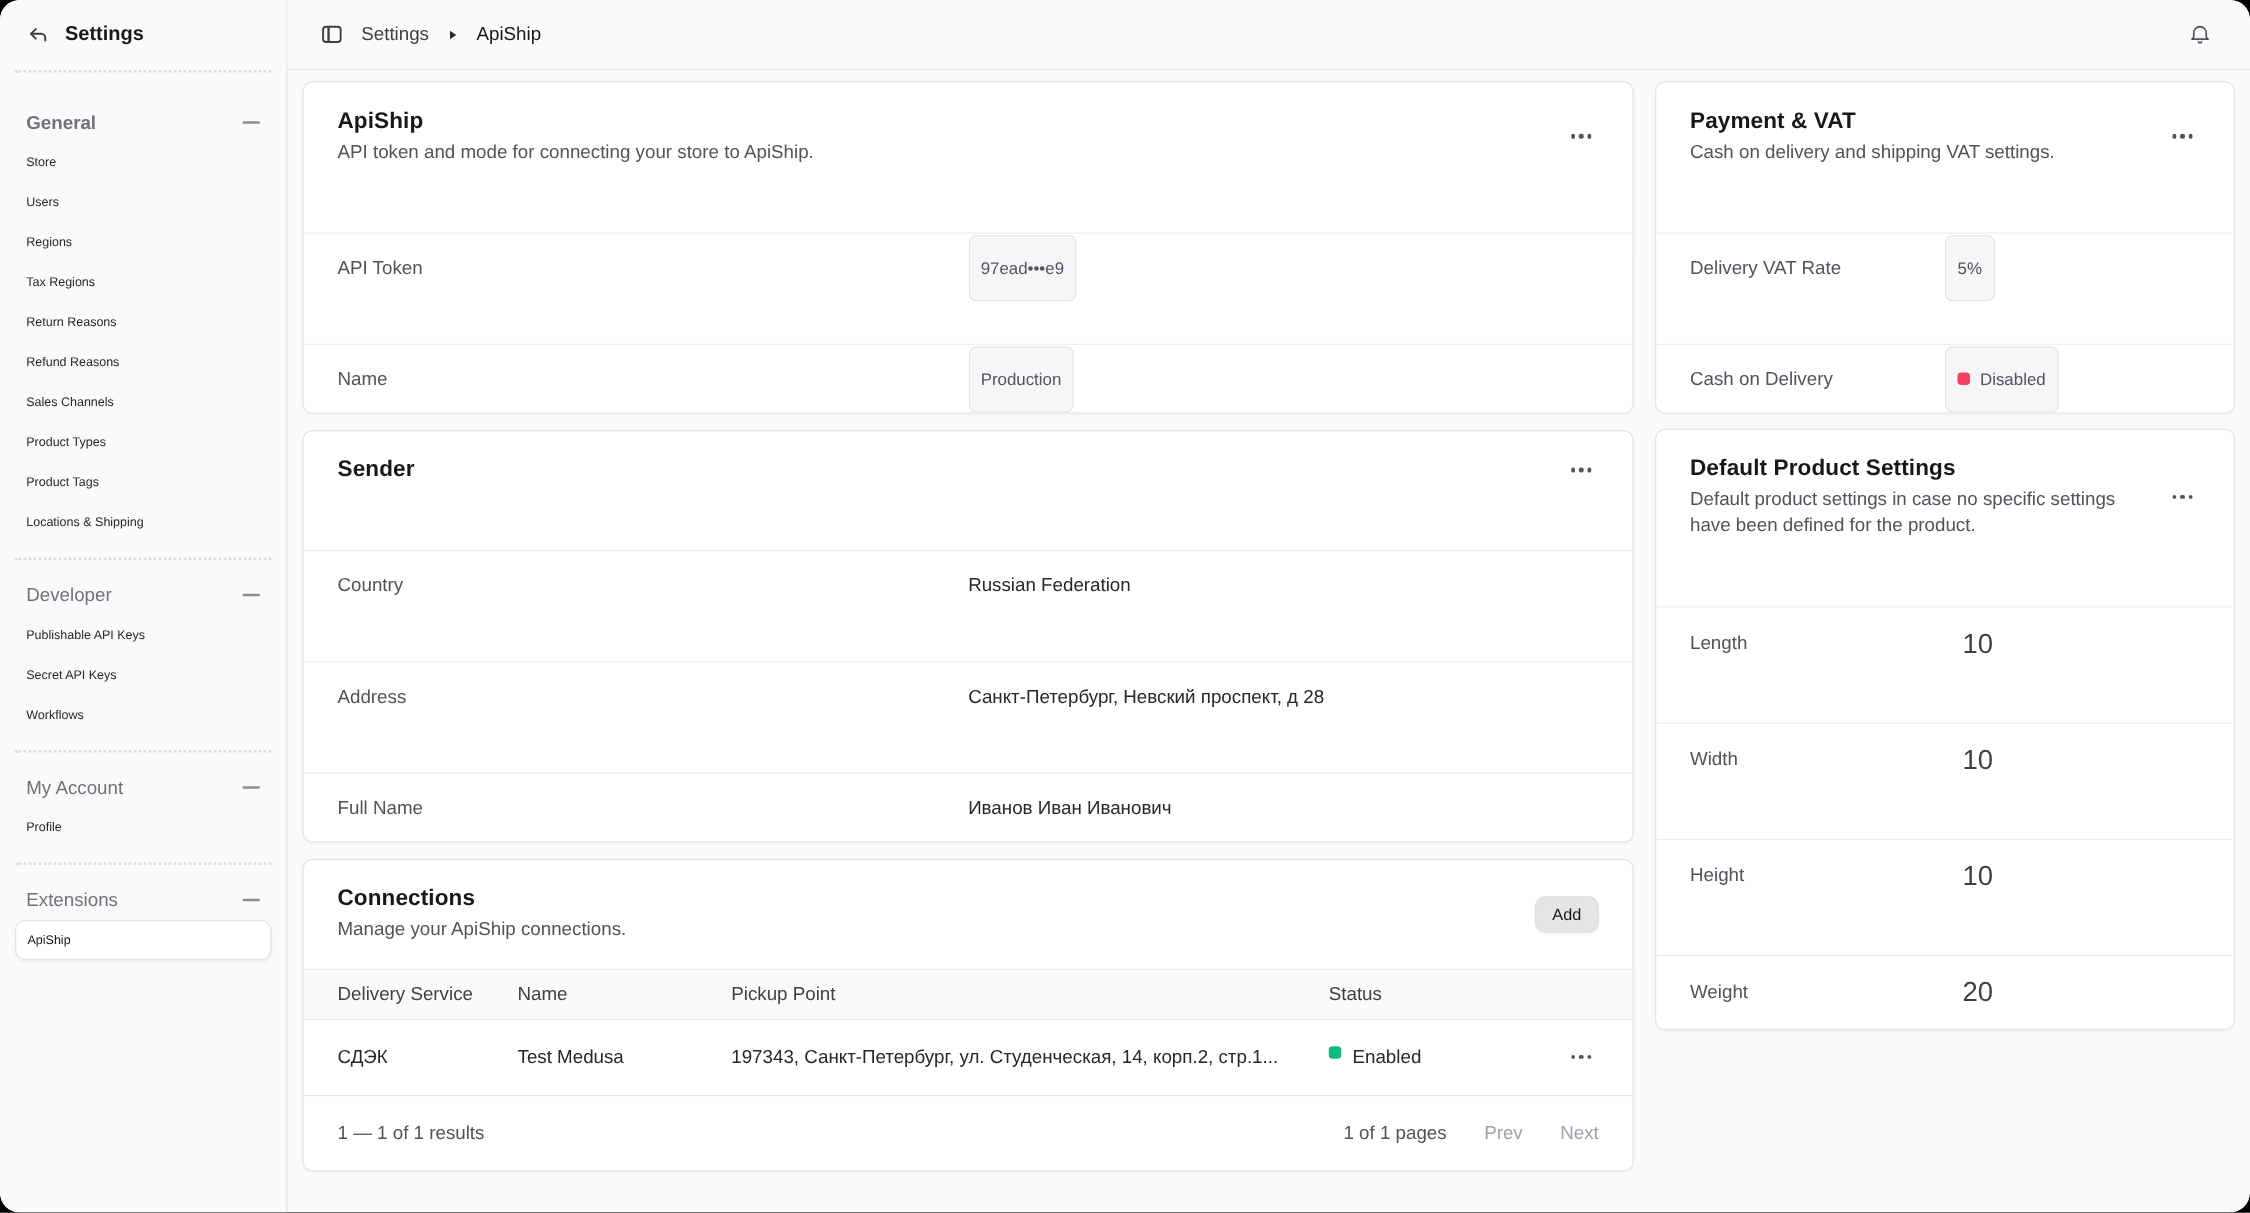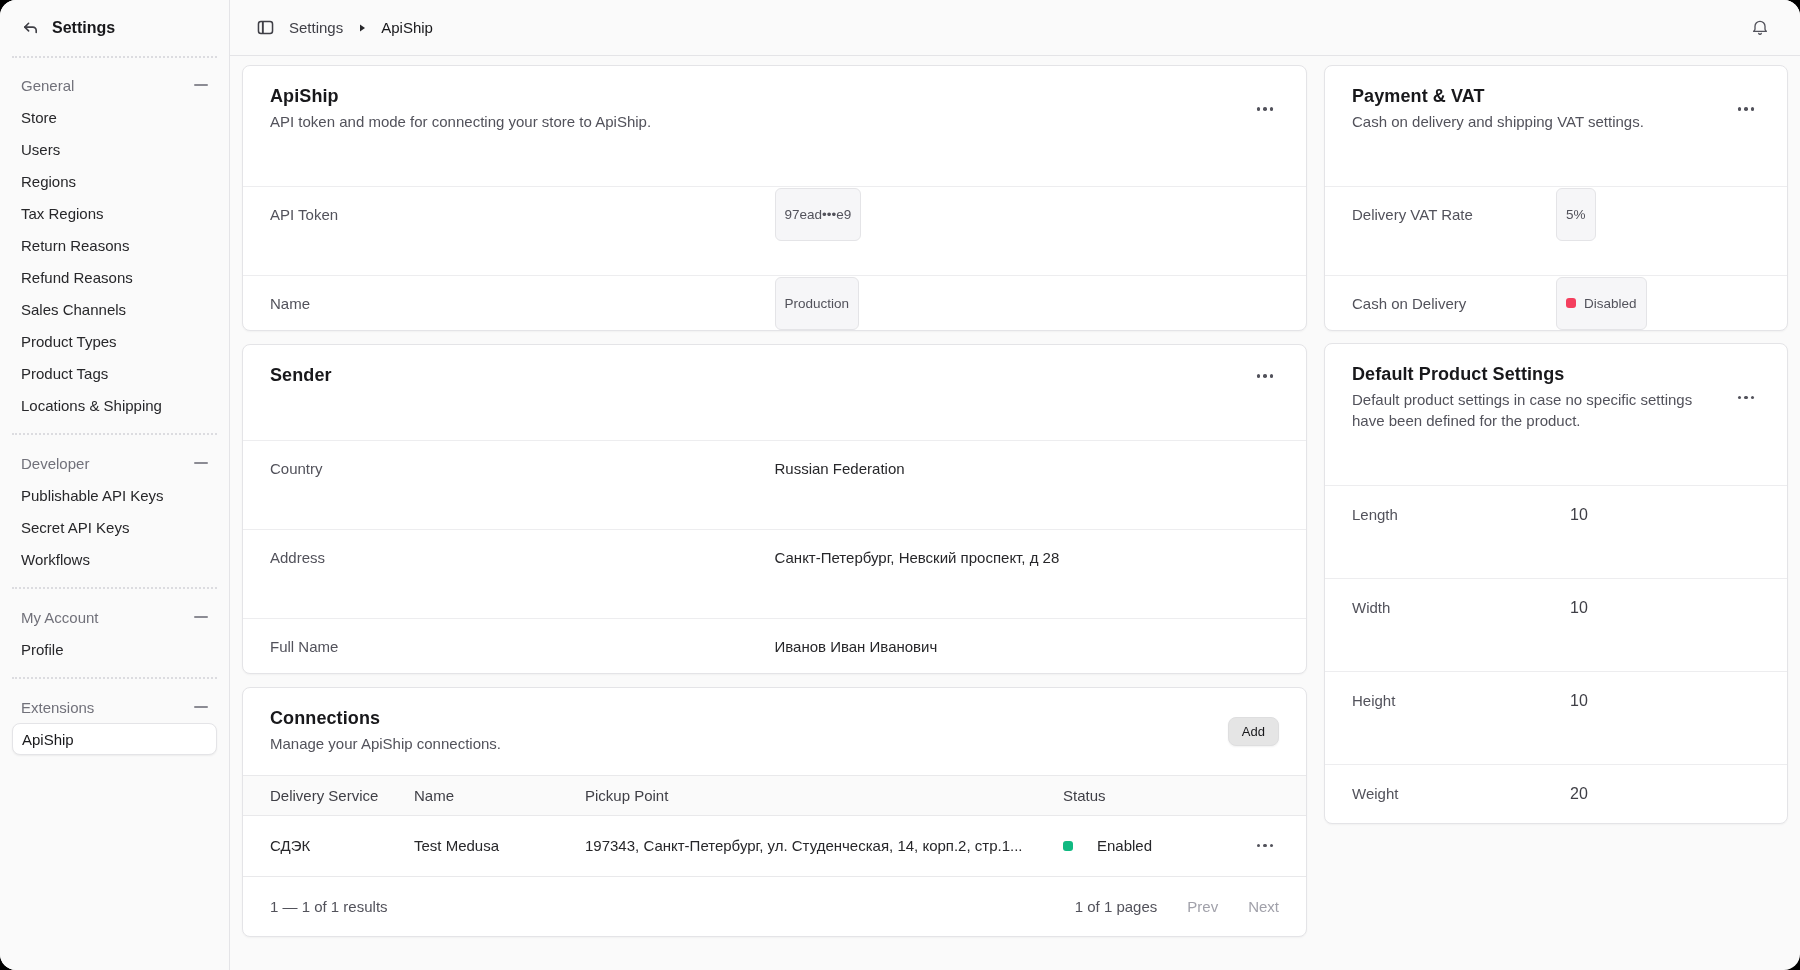--- a/index.html
+++ b/index.html
@@ -9,21 +9,21 @@
 
   
   .sidebar { width:230px; min-width:230px; background:#fafafa; border-right:1px solid #e4e4e7; }
   .side-header { height:56px; display:flex; align-items:center; gap:12px; padding:0 21px; }
   .side-header .title { font-size:16px; font-weight:600; color:#18181b; }
   .side-body { padding:0 12px; }
   .dotted { border-top:2px dotted #dcdce0; margin:12px 0; }
   .section-label { height:32px; display:flex; align-items:center; justify-content:space-between;
                    padding:0 9px; font-size:15px; color:#71717a; }
   .minus { width:14px; height:2px; background:#8b8b93; border-radius:1px; }
-  .side-item { height:32px; display:flex; align-items:center; padding:0 9px; font-size:15px;
+  .side-item { height:32px; display:flex; align-items:center; padding:0 9px; font-size:10px;
                color:#27272a; border-radius:8px; cursor:pointer; }
   .side-item.active { background:#fff; border:1px solid #e4e4e7; box-shadow:0 1px 2px rgba(0,0,0,.06);
                       font-weight:500; color:#18181b; }
 
   
   .main { flex:1; display:flex; flex-direction:column; min-width:0; }
   .topbar { height:56px; min-height:56px; border-bottom:1px solid #e4e4e7; display:flex;
             align-items:center; justify-content:space-between; padding:0 26px; background:#fafafa; }
   .crumbs { display:flex; align-items:center; gap:14px; font-size:15px; }
   .crumb-root { color:#3f3f46; cursor:pointer; }
@@ -42,40 +42,40 @@
   .card-sub { font-size:15px; color:#52525b; margin-top:5px; line-height:1.35; }
 
   .dots { display:flex; gap:3px; background:none; border:none; cursor:pointer; padding:6px; }
   .dots i { width:3.5px; height:3.5px; border-radius:50%; background:#52525b; }
 
   .kv-row { display:grid; grid-template-columns:1fr 1fr; align-items:center; height:55px;
             padding:0 27px; border-top:1px solid #ededef;margin-top:34px; }
   .kv-row.tall { height:59px;gap:28px; }
   .kv-label { font-size:15px; color:#52525b; }
   .kv-value { font-size:15px; color:#27272a; }
-  .kv-value.big { font-size:16px; color:#3f3f46; }
+  .kv-value.big { font-size:22px; color:#3f3f46; }
 
   .badge { display:inline-flex; align-items:center; gap:8px; background:#f6f6f8; border:1px solid #e4e4e7;
            border-radius:6px; padding:18px 9px; font-size:13.5px; color:#52525b; }
   .dot { width:10px; height:10px; border-radius:3px; }
   .dot-red { background:#f43f5e; }
   .dot-green { background:#10b981; }
 
   .add-btn { background:#e5e5e5; border:1px solid #dededf; border-radius:8px; padding:6px 13px;
              font-size:13px; font-weight:500; color:#18181b; cursor:pointer;
              box-shadow:0 1px 2px rgba(0,0,0,.06); font-family:inherit; }
 
   
   .tbl-head, .tbl-row { display:grid; grid-template-columns:144px 171px 1fr 168px 48px;
                         align-items:center; padding:0 27px; }
   .tbl-head { height:41px; background:#fafafa; border-top:1px solid #e9e9eb; border-bottom:1px solid #e9e9eb;
               font-size:15px; color:#3f3f46; }
   .tbl-row { height:60px; font-size:15px; color:#27272a; }
   .cell-trunc { white-space:nowrap; overflow:hidden; text-overflow:ellipsis; padding-right:18px; }
-  .status-cell { display:flex; align-items:center; gap:24px; }
+  .status-cell { display:flex; gap:9px; }
   .row-actions { display:flex; justify-content:flex-end; }
 
   .pagination { display:flex; align-items:center; height:60px; padding:0 27px;
                 border-top:1px solid #e9e9eb; font-size:15px; color:#52525b; }
   .pag-right { margin-left:auto; display:flex; align-items:center; gap:30px; }
   .pag-btn { background:none; border:none; font-size:15px; color:#a1a1aa; cursor:default; font-family:inherit; }
 </style>
 </head>
 <body>
 
@@ -90,21 +90,21 @@
               <path d="M4 8.5h8.5a3.5 3.5 0 0 1 3.5 3.5v2.2"></path>
           </svg>
         </span>
       </button>
       <span class="title">Settings</span>
     </div>
     <div class="dotted" style="margin:0 12px;"></div>
 
     <div class="side-body">
 
-      <div class="section-label" style="margin-top:11px;">
+      <div class="section-label" style="margin-top:24px;font-weight:bold;">
         <span>General</span>
         <button class="iconbtn" style="padding:0">
             <span class="minus"></span>
           </button>
       </div>
       <div class="side-item">Store</div>
       <div class="side-item">Users</div>
       <div class="side-item">Regions</div>
       <div class="side-item">Tax Regions</div>
       <div class="side-item">Return Reasons</div>

